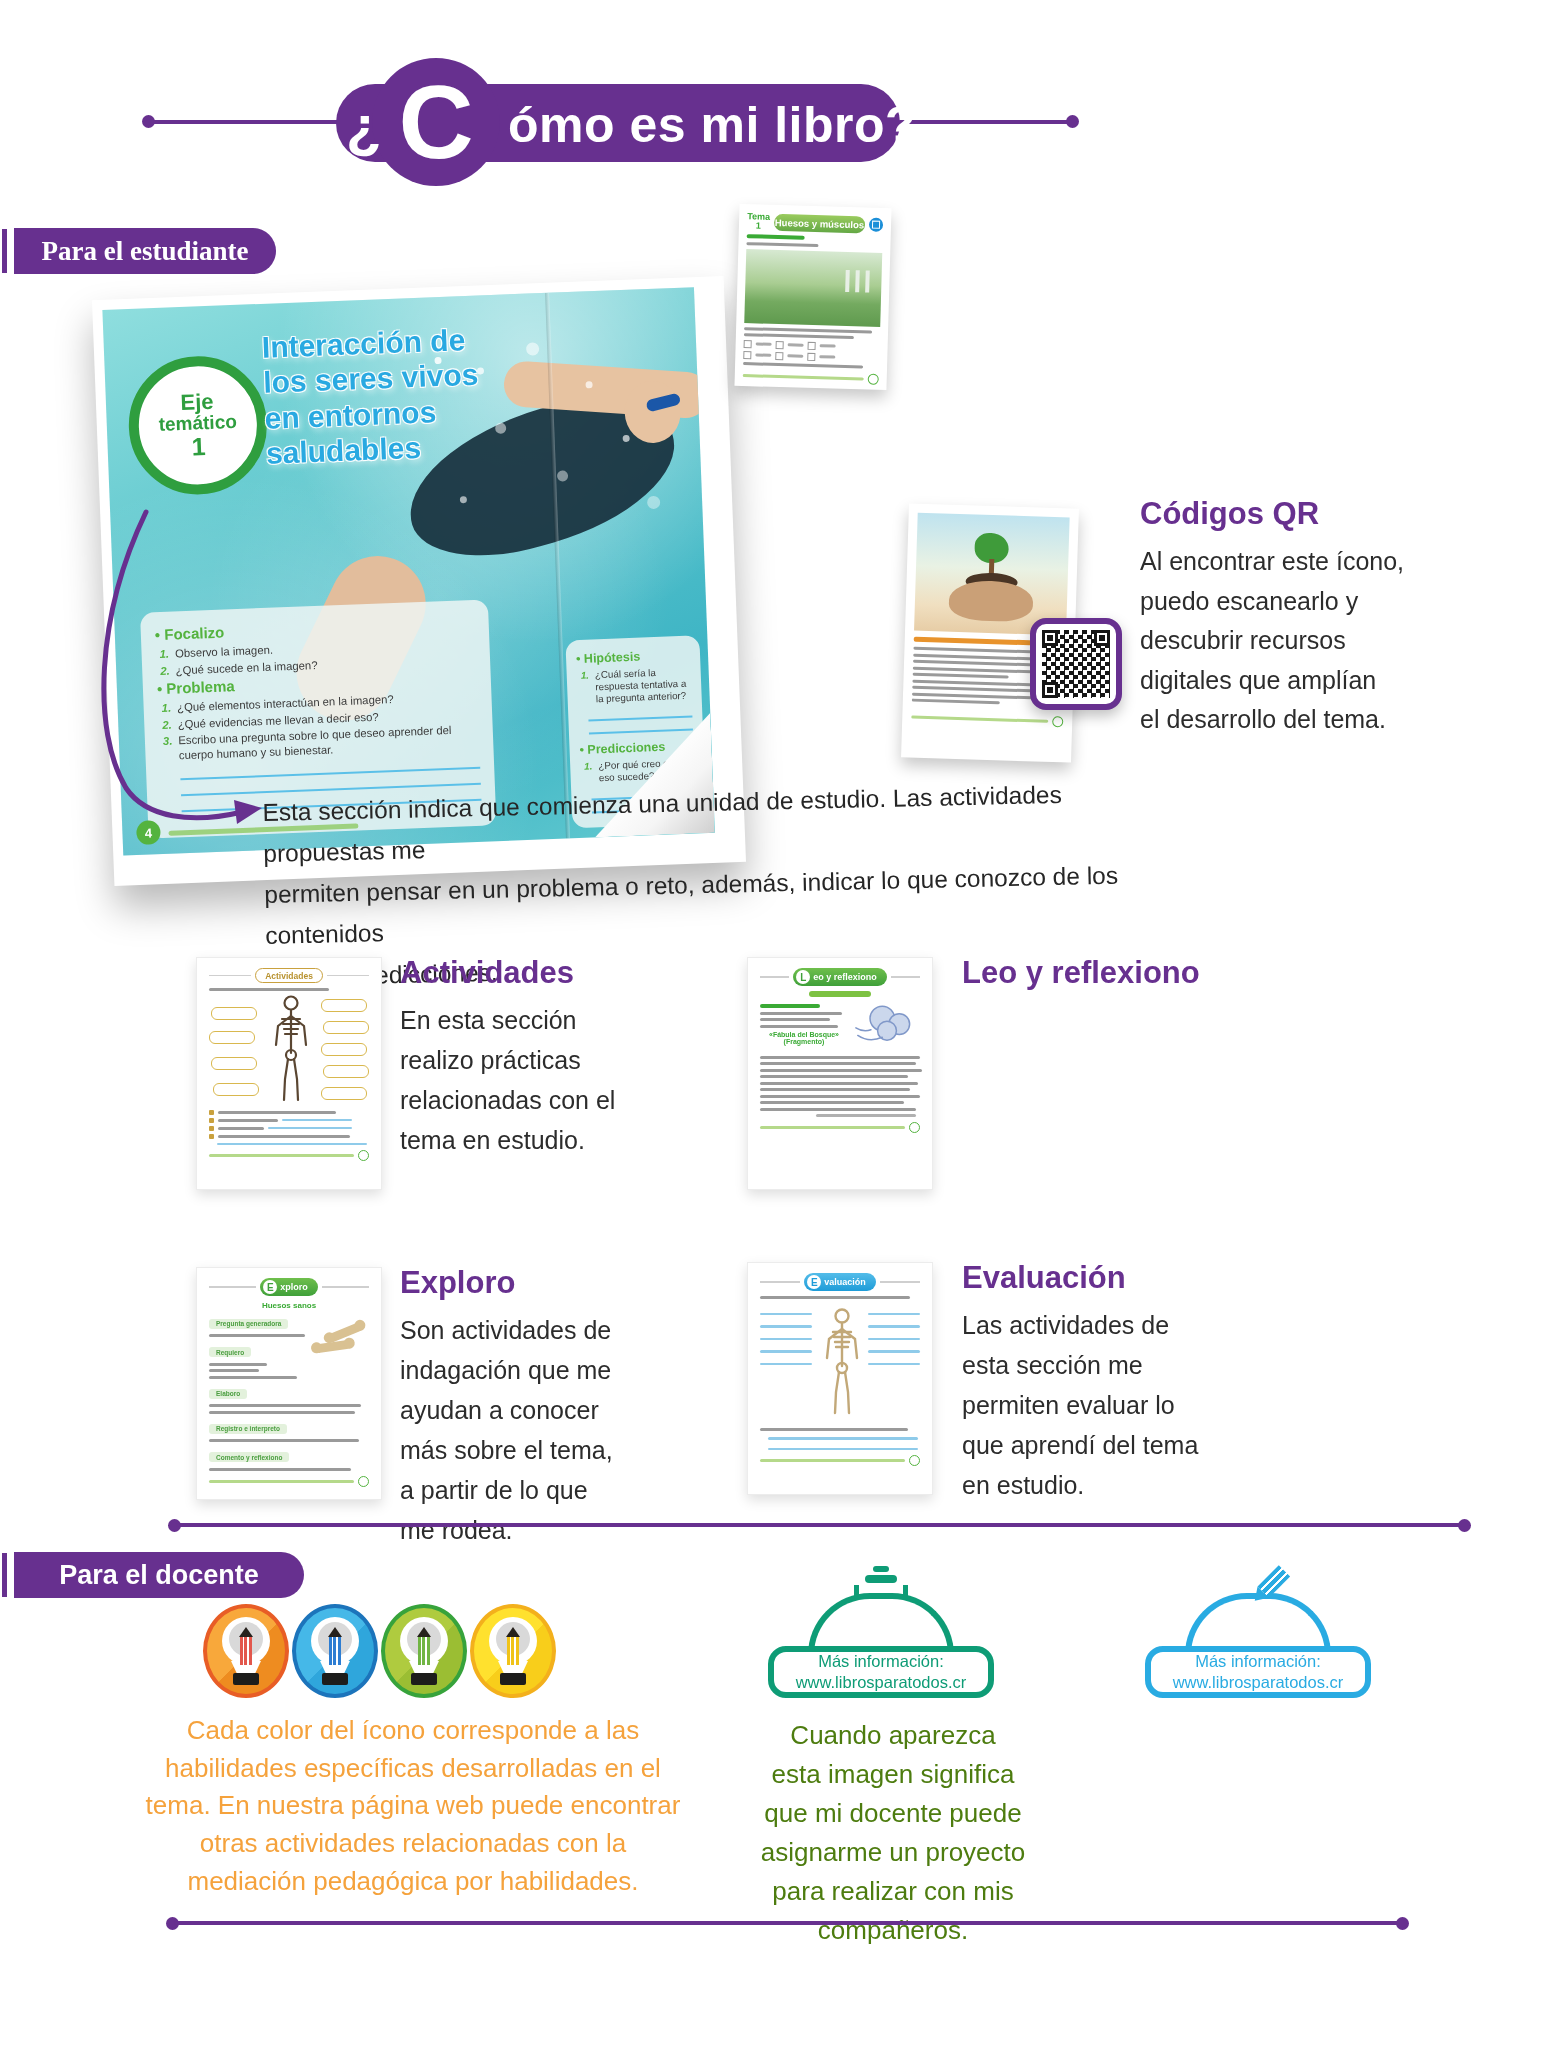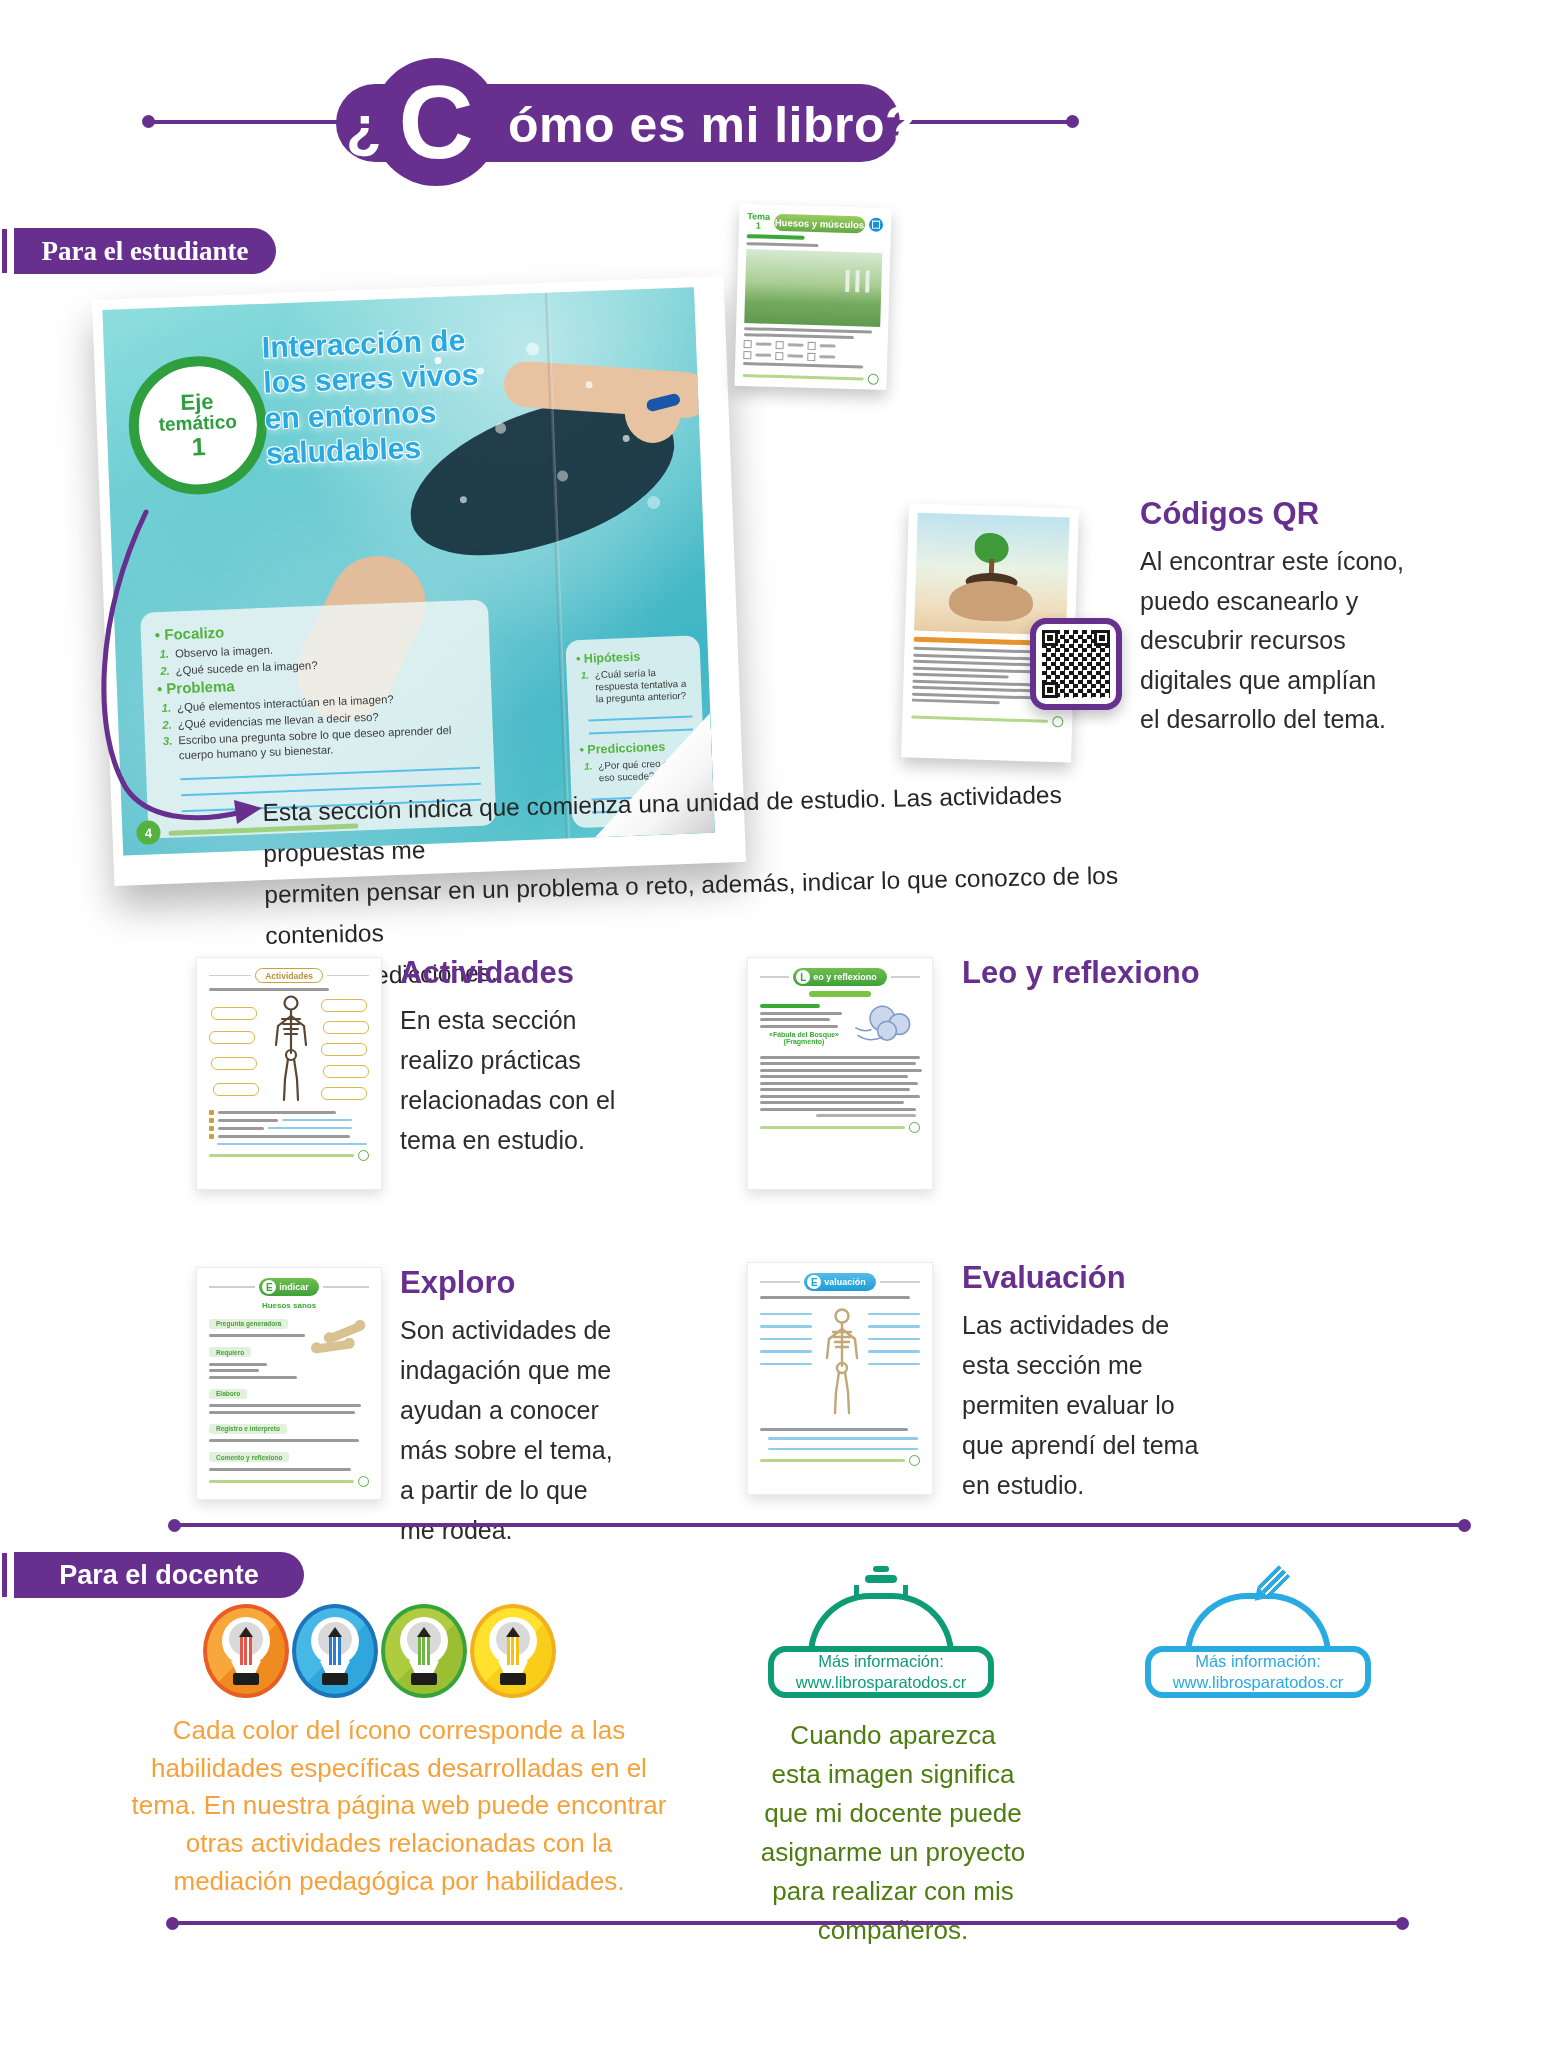--- a/index.html
+++ b/index.html
@@ -457,21 +457,21 @@
         <span class="dot"></span>
       </div>
   </div>
   <div class="abs sec-head" style="left:962px;top:955px;">Leo y reflexiono</div>
 
   <div class="abs thumb" style="left:196px;top:1267px;width:186px;height:233px;">
     <div class="rule-badge">
       <span class="rline"></span>
       <span class="pill-green">
         <span class="pill-initial">E</span>
-        <span>indicar</span>
+        <span>xploro</span>
       </span>
       <span class="rline"></span>
     </div>
     <div style="text-align:center;color:#3AAA35;font-weight:bold;font-size:8px;margin:2px 0;">Huesos sanos</div>
     <div style="position:relative;">
       <div class="bone" style="right:6px;top:16px;transform:rotate(-22deg);"></div>
       <div class="bone" style="right:18px;top:30px;transform:rotate(-8deg);"></div>
       <span class="step-bar">Pregunta generadora</span>
       <div class="tline" style="width:96px;"></div>
       <span class="step-bar">Requiero</span>
@@ -617,21 +617,21 @@
         <div class="p2-body"></div>
         <div class="p2-tip"></div>
       </div>
     <div class="ib-dome"></div>
     <div class="ib-box">
       <span>Más información:</span>
       <span>www.librosparatodos.cr</span>
     </div>
   </div>
 
-  <div class="abs orange-text preline" style="left:114px;top:1712px;width:570px;">Cada color del ícono corresponde a las
+  <div class="abs orange-text preline" style="left:128px;top:1712px;width:570px;">Cada color del ícono corresponde a las
 habilidades específicas desarrolladas en el
 tema. En nuestra página web puede encontrar
 otras actividades relacionadas con la
 mediación pedagógica por habilidades.</div>
   <div class="abs teal-text preline" style="left:738px;top:1716px;width:310px;">Cuando aparezca
 esta imagen significa
 que mi docente puede
 asignarme un proyecto
 para realizar con mis
 compañeros.</div>

